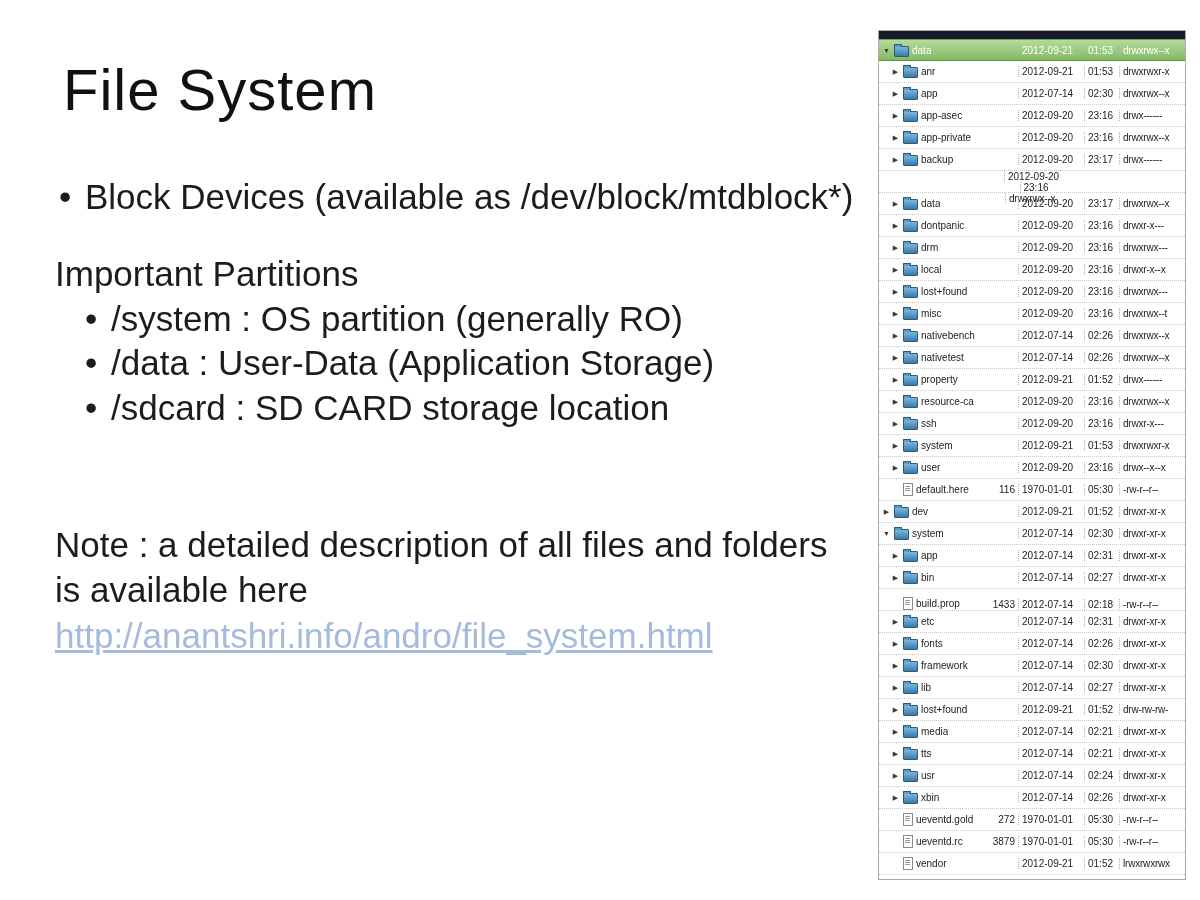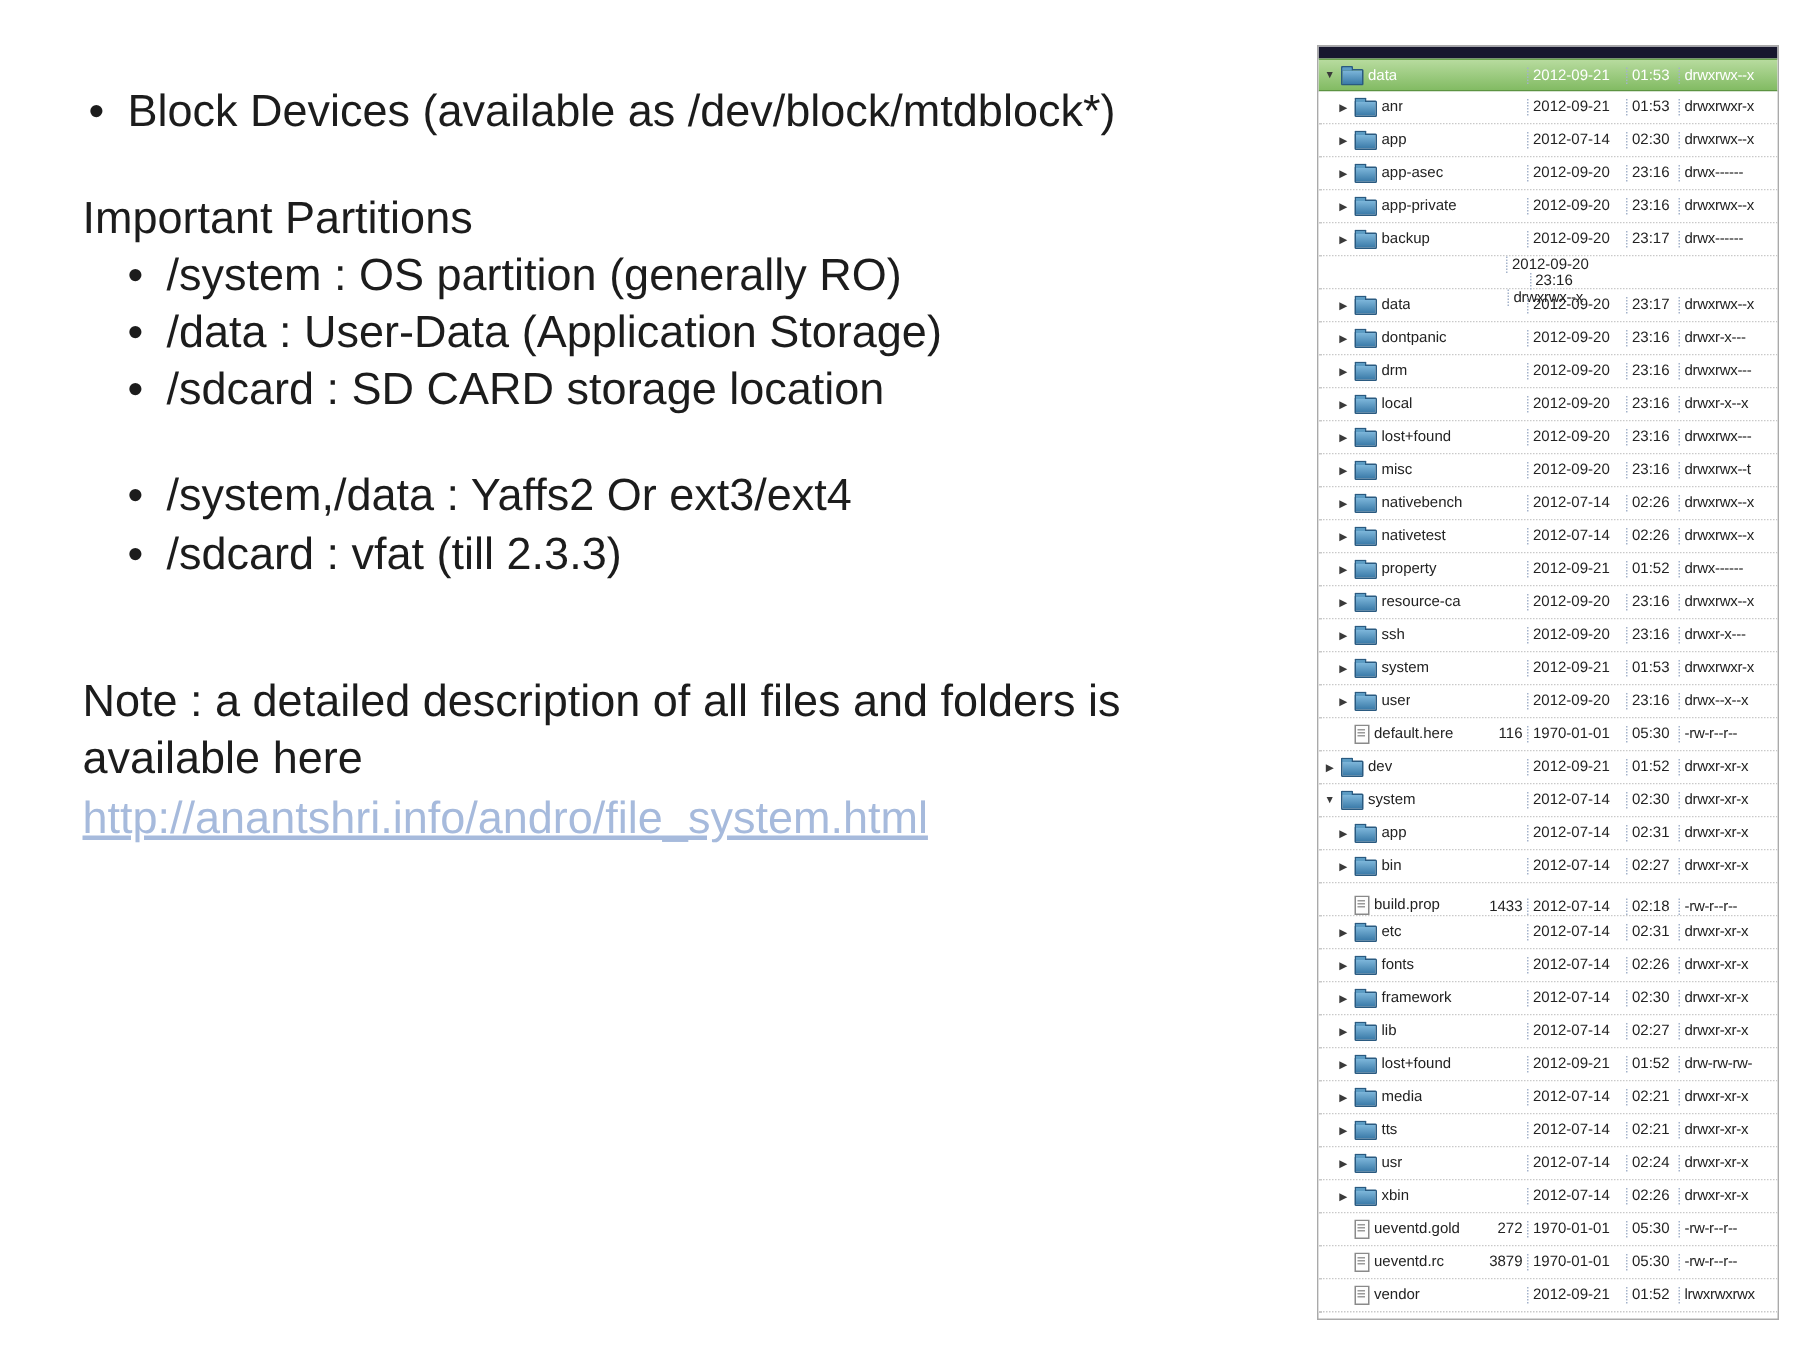--- a/index.html
+++ b/index.html
@@ -4,21 +4,21 @@
 <style>
   html,body { margin:0; padding:0; background:#ffffff; }
   #page {
     position:relative; width:1200px; height:900px; overflow:hidden;
     background:#ffffff; font-family:"Liberation Sans", sans-serif; color:#1c1c1c;
   }
 
   
   #content { position:absolute; left:55px; top:56px; width:818px; }
   h1.title { font-size:58px; font-weight:400; margin:0 0 52px 8px; color:#111; letter-spacing:1px; }
-  .b { font-size:30px; line-height:1.27; }
+  .b { font-size:35px; line-height:1.27; }
   ul { list-style:none; margin:0; padding:0; }
   .l0 > li { position:relative; padding-left:30px; }
   .l0 > li::before { content:"\2022"; position:absolute; left:4px; }
   .l1 { margin-left:28px; }
   .l1 > li { position:relative; padding-left:28px; }
   .l1 > li::before { content:"\2022"; position:absolute; left:2px; }
   .l2 { margin-left:60px; }
   .l2 > li { position:relative; padding-left:26px; max-width:735px; }
   .l2 > li::before { content:"\2022"; position:absolute; left:2px; }
   .plain { margin:0; }
@@ -64,40 +64,37 @@
   .c-date { flex:none; width:62px; border-left:1px dotted #a3b2ca; padding-left:3px; box-sizing:content-box; }
   .c-time { flex:none; width:31px; border-left:1px dotted #a3b2ca; padding-left:3px; }
   .c-perms { flex:none; width:60px; border-left:1px dotted #a3b2ca; padding-left:3px; letter-spacing:-0.2px; }
 </style>
 </head>
 <body>
 
 <div id="page">
 
   <div id="content">
+    <h1 class="title">File System</h1>
 
     <ul class="b l0">
       <li>Block Devices (available as /dev/block/mtdblock*)</li>
     </ul>
 
     <div class="gap"></div>
 
     <p class="b plain">Important Partitions</p>
     <ul class="b l1">
       <li>/system : OS partition (generally RO)</li>
       <li>/data : User-Data (Application Storage)</li>
       <li>/sdcard : SD CARD storage location</li>
     </ul>
 
     <div class="gap"></div>
 
-    <ul class="b l1">
-      <li>/system,/data : Yaffs2 Or ext3/ext4</li>
-      <li>/sdcard : vfat (till 2.3.3)</li>
-    </ul>
 
     <div class="gap-big"></div>
 
     <p class="b note">Note : a detailed description of all files and folders is available here</p>
     <a class="b link" href="#">http://anantshri.info/andro/file_system.html</a>
   </div>
 
   <div id="file-panel">
     <div class="panel-top"></div>
     <div id="file-list">

